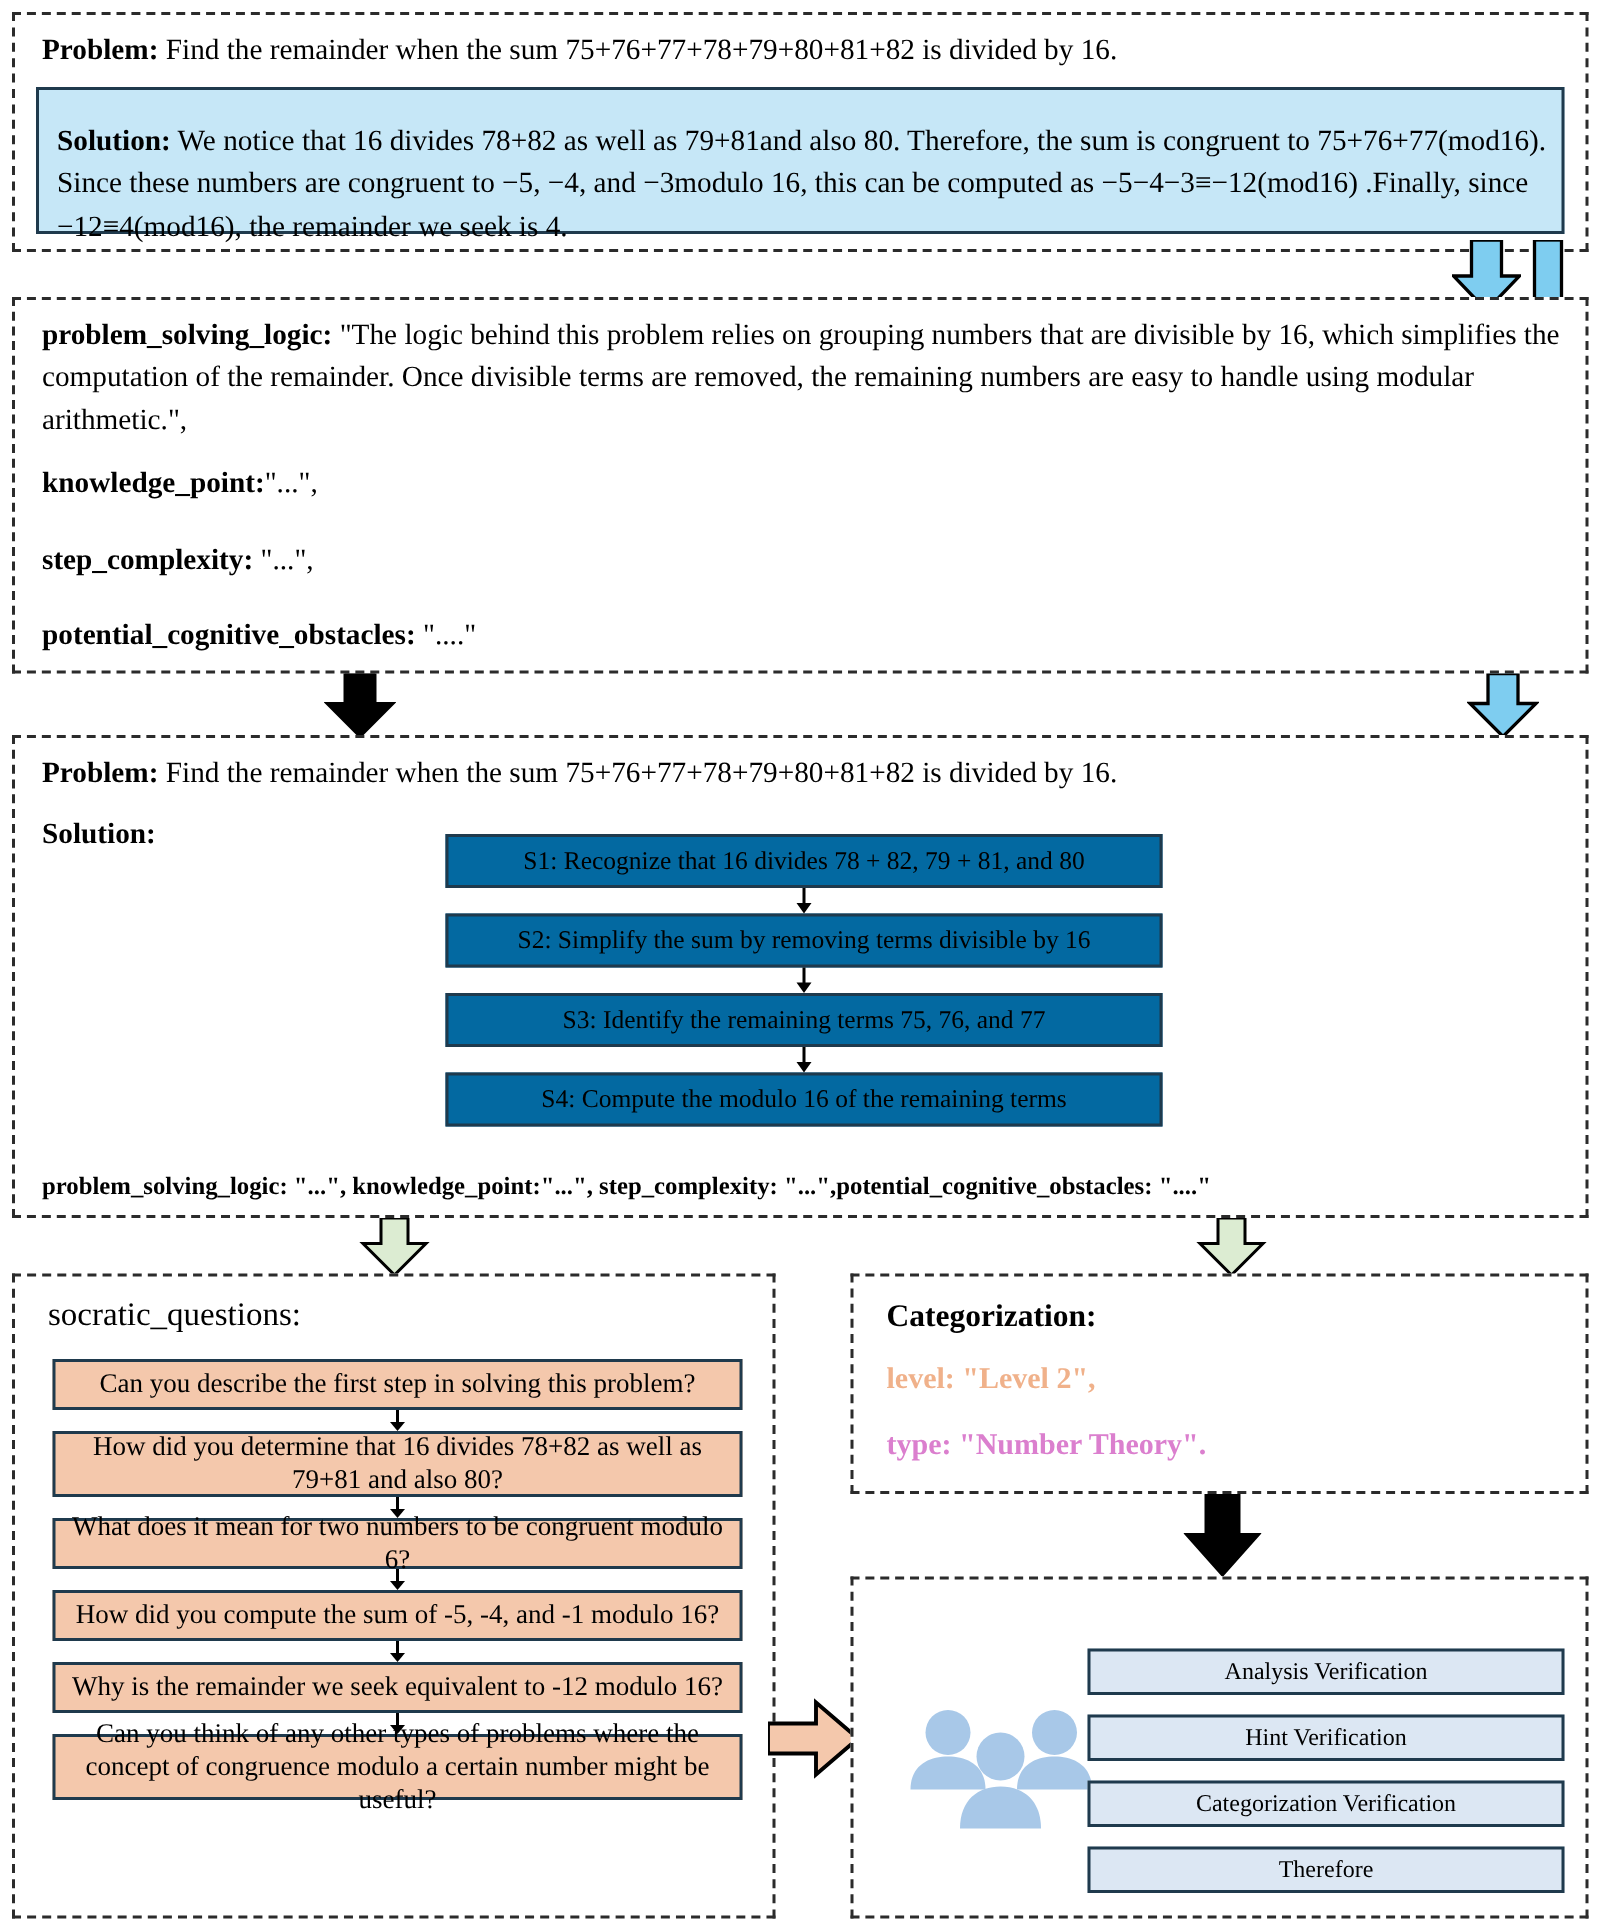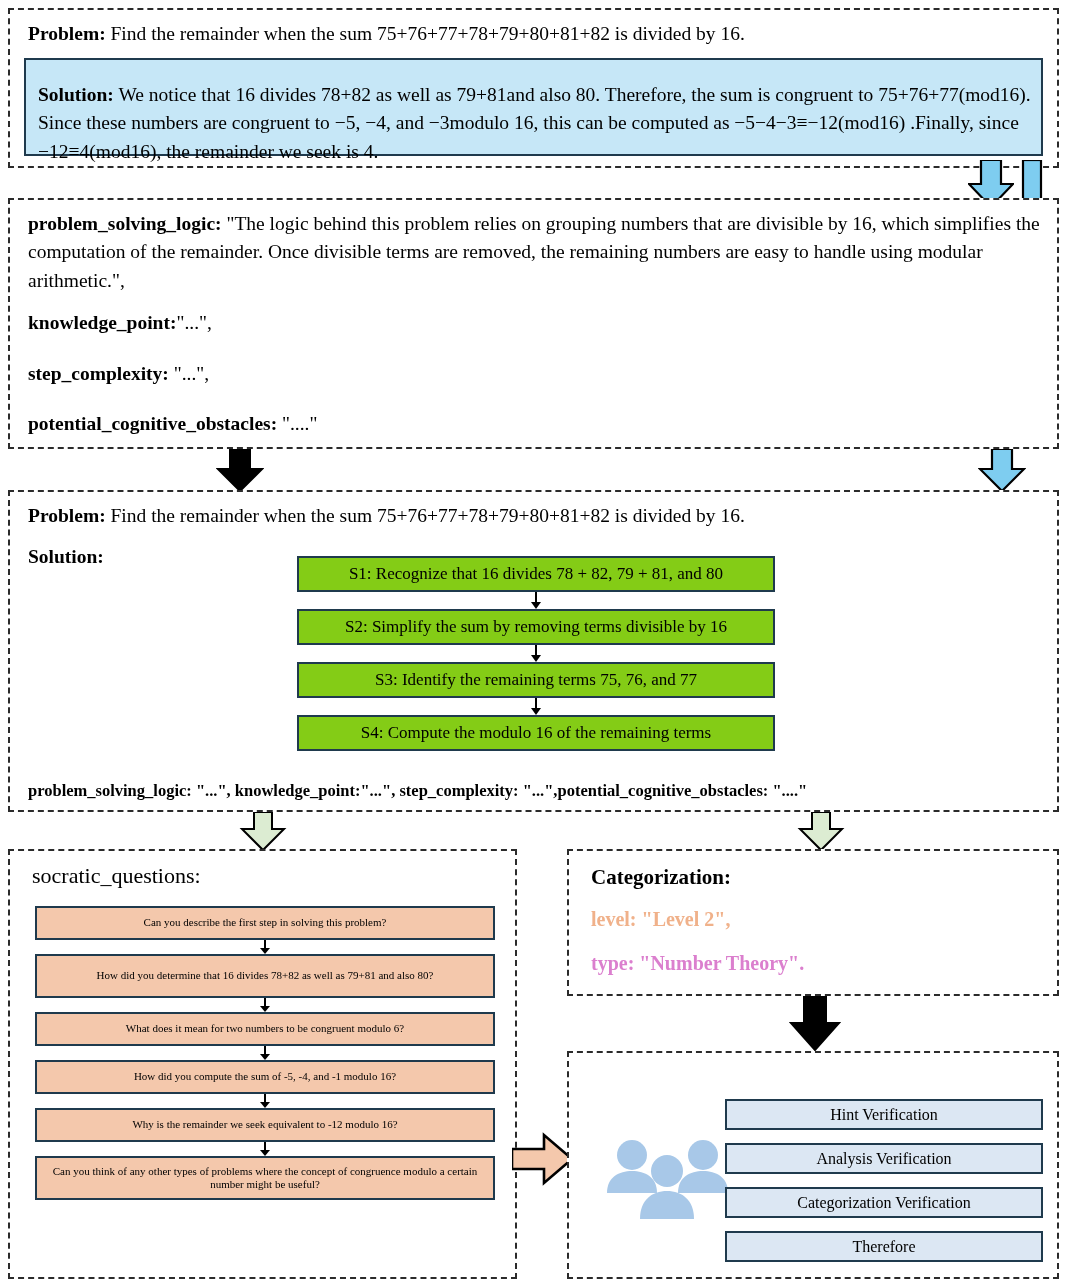--- a/index.html
+++ b/index.html
@@ -65,21 +65,21 @@
   #steps-solution-label {
     position: absolute; left: 18px; top: 54px;
     font-weight: bold; font-size: 19.5px;
   }
   #flow-wrap {
     position: absolute; left: 297px; top: 556px;
     width: 478px;
   }
   .step-box {
     height: 36px;
-    background: #84cc16;
+    background: #0369a1;
     border: 2px solid #1f3a4d;
     box-sizing: border-box;
     display: flex;
     align-items: center;
     justify-content: center;
     font-size: 17px;
     color: #000;
     margin: 0;
   }
   .step-conn {
@@ -121,21 +121,21 @@
     position: absolute; left: 25px; top: 55px; width: 460px;
   }
   .q-box {
     background: #f4c8ac;
     border: 2px solid #1f3a4d;
     box-sizing: border-box;
     display: flex;
     align-items: center;
     justify-content: center;
     text-align: center;
-    font-size: 11px;
+    font-size: 18px;
     padding: 2px 6px;
     line-height: 1.22;
   }
   .q-h1 { height: 34px; }
   .q-h2 { height: 44px; }
   .q-conn {
     position: relative;
     height: 14px;
   }
   .q-conn .line {
@@ -346,18 +346,18 @@
     <svg width="125" height="85" viewBox="0 0 125 85">
       <circle cx="27" cy="18" r="15" fill="#a8c8e8"></circle>
       <path d="M2,56 C2,40 14,34 27,34 C40,34 52,40 52,56 Z" fill="#a8c8e8"></path>
       <circle cx="98" cy="18" r="15" fill="#a8c8e8"></circle>
       <path d="M73,56 C73,40 85,34 98,34 C111,34 123,40 123,56 Z" fill="#a8c8e8"></path>
       <circle cx="62" cy="34" r="16" fill="#a8c8e8"></circle>
       <path d="M35,82 C35,63 47,54 62,54 C77,54 89,63 89,82 Z" fill="#a8c8e8"></path>
     </svg>
   </div>
   <div id="ver-list">
+    <div class="ver-box">Analysis Verification</div>
     <div class="ver-box">Hint Verification</div>
-    <div class="ver-box">Analysis Verification</div>
     <div class="ver-box">Categorization Verification</div>
     <div class="ver-box">Therefore</div>
   </div>
 </div>
 
 </body></html>

